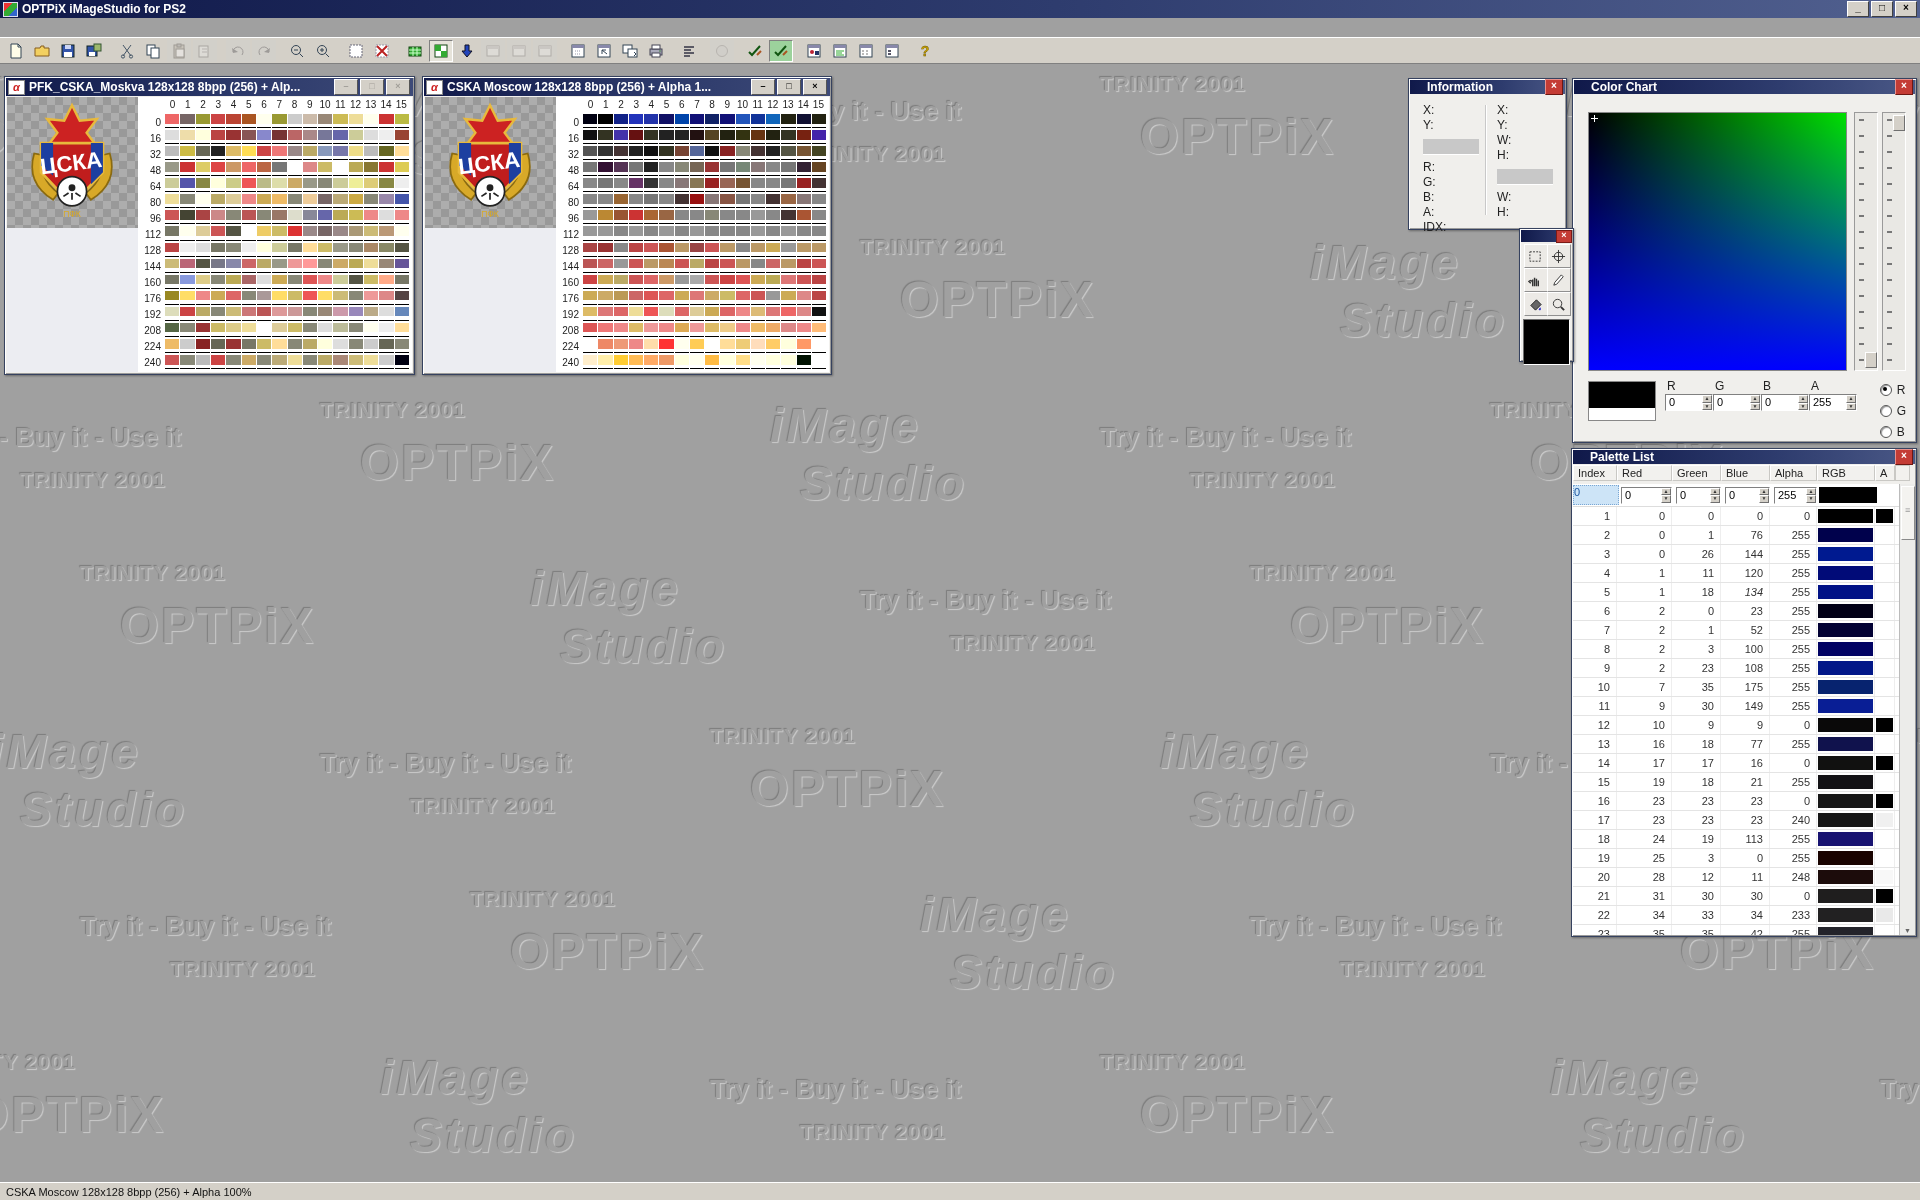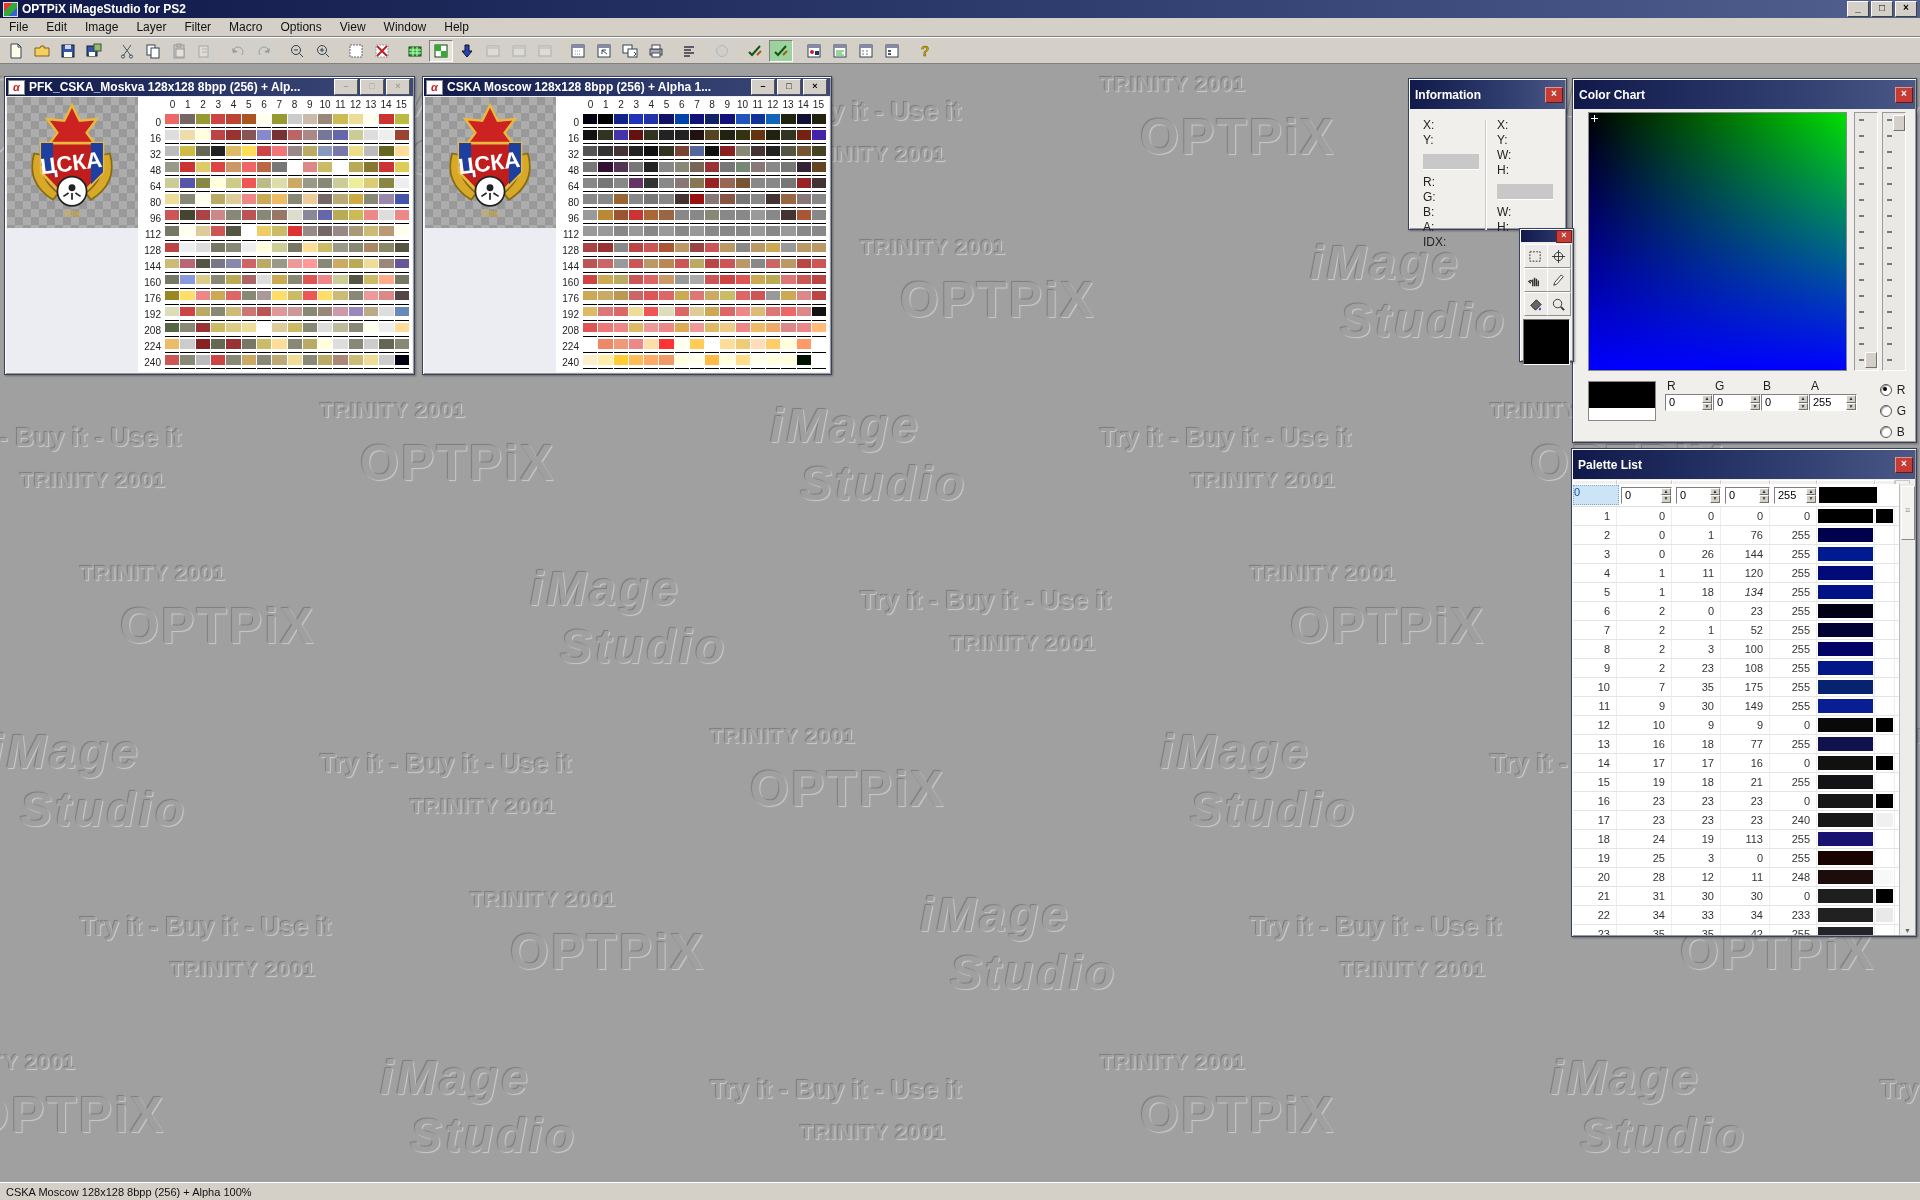--- a/index.html
+++ b/index.html
@@ -34,23 +34,23 @@
   .wm{position:absolute;color:#a0a0a0;white-space:nowrap;
     text-shadow:1px 1px 1px rgba(255,255,255,.45),-1px -1px 1px rgba(0,0,0,.22);font-weight:bold;}
   .wm-sm{font-size:21px;letter-spacing:1px;}
   .wm-md{font-size:26px;}
   .wm-lg{font-size:50px;letter-spacing:2px;}
   .wm-xl{font-size:48px;font-style:italic;letter-spacing:3px;}
 
   
   .win{position:absolute;background:#f0efec;border:1px solid #36425f;
     box-shadow:inset 1px 1px 0 #fff,inset -1px -1px 0 #9a9a9a,1px 1px 2px rgba(0,0,0,.35);}
-  .wtitle{height:29px;background:linear-gradient(90deg,#10194a,#2e3c6e 60%,#4a5886);
+  .wtitle{height:14px;background:linear-gradient(90deg,#10194a,#2e3c6e 60%,#4a5886);
     display:flex;align-items:center;color:#fff;font-weight:bold;font-size:12px;
-    padding-left:5px;margin:1px;}
+    padding-left:17px;margin:1px;}
   .xbtn{margin-left:auto;margin-right:2px;width:16px;height:14px;background:#c43c35;
     border:1px solid;border-color:#e8928d #6d1712 #6d1712 #e8928d;color:#fff;font-size:10px;
     line-height:12px;text-align:center;font-weight:bold;}
 
   
   .docwin .dtitle{height:18px;background:linear-gradient(90deg,#10194a,#2b3869 60%,#45538000);
     background:linear-gradient(90deg,#10194a,#2b3869 55%,#3d4a78);display:flex;align-items:center;
     color:#fff;font-weight:bold;font-size:12px;margin:1px;}
   .alphaico{width:15px;height:13px;background:#fff;border:1px solid #888;color:#c22;
     font-weight:bold;font-size:11px;line-height:12px;text-align:center;margin:0 4px 0 2px;font-style:italic;}
@@ -162,32 +162,20 @@
   <div class="titlebar">
     <span class="appicon"></span>
     <span>OPTPiX iMageStudio for PS2</span>
     <span class="tb-btns">
         <span class="cbtn">_</span>
         <span class="cbtn">□</span>
         <span class="cbtn">×</span>
       </span>
   </div>
 
-  <div class="menubar">
-      <span class="mitem">File</span>
-      <span class="mitem">Edit</span>
-      <span class="mitem">Image</span>
-      <span class="mitem">Layer</span>
-      <span class="mitem">Filter</span>
-      <span class="mitem">Macro</span>
-      <span class="mitem">Options</span>
-      <span class="mitem">View</span>
-      <span class="mitem">Window</span>
-      <span class="mitem">Help</span>
-    </div>
 
   <div class="toolbar">
       <button class="tbtn">
         <svg viewBox="0 0 16 16">
           <path d="M3 1h7l3 3v11H3z" fill="#fffde8" stroke="#345"></path>
           <path d="M10 1v3h3" fill="none" stroke="#345"></path>
         </svg>
       </button>
       <button class="tbtn">
         <svg viewBox="0 0 16 16">

